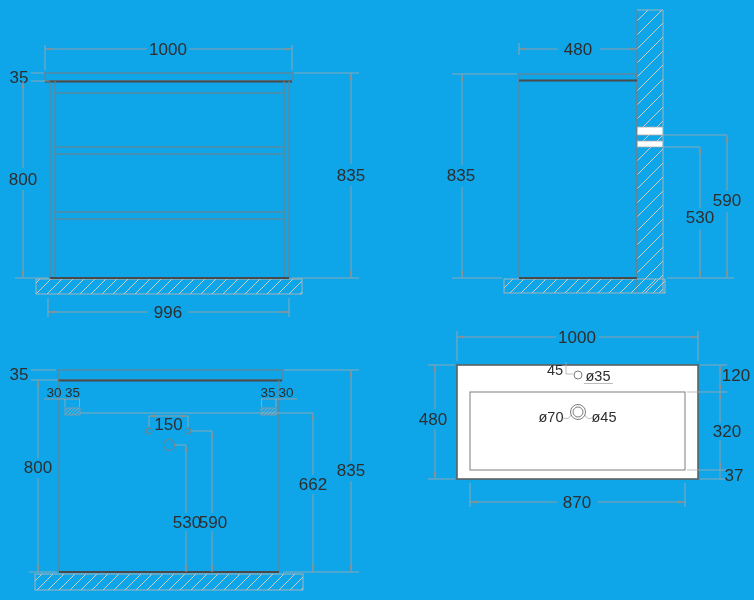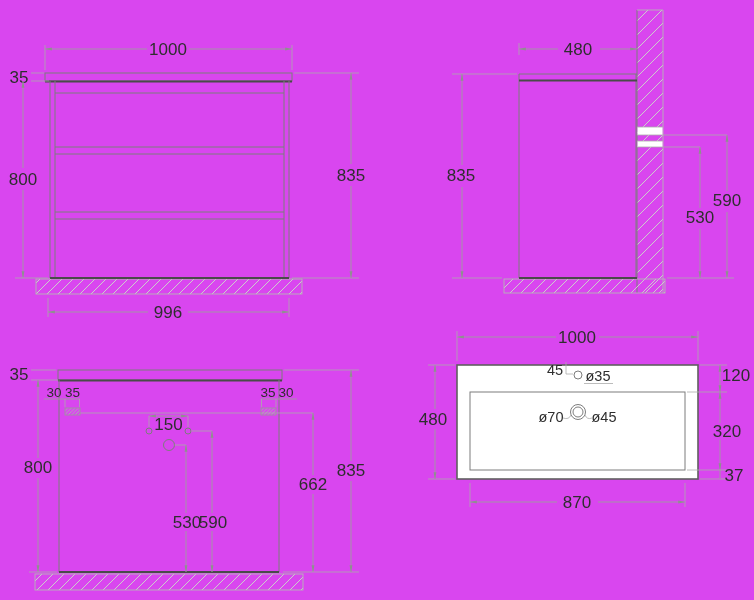--- a/index.html
+++ b/index.html
@@ -1,16 +1,16 @@
 <!DOCTYPE html>
 <html><head>
 <meta charset="utf-8">
 <style>
   html,body{margin:0;padding:0;background:#ffffff;}
-  .canvas{position:relative;width:754px;height:600px;background:#d946ef;overflow:hidden;
+  .canvas{position:relative;width:754px;height:600px;background:#0ea5e9;overflow:hidden;
           font-family:"Liberation Sans", sans-serif;}
   svg text{fill:#2e2e2e;font-family:"Liberation Sans", sans-serif;font-size:17px;text-anchor:middle;}
   svg text.ts{font-size:14.5px;}
   svg text.tb{font-size:13.5px;}
   .obj{stroke:#7d7d7d;stroke-width:1;fill:none;}
   .objd{stroke:#4a4a4a;stroke-width:2.2;fill:none;}
   .objm{stroke:#5f5f5f;stroke-width:1.6;fill:#ffffff;}
   .dim{stroke:#9e9e9e;stroke-width:0.9;fill:none;}
   .ext{stroke:#ababab;stroke-width:0.8;fill:none;}
   .flr{stroke:#b5b5b5;stroke-width:0.9;}

